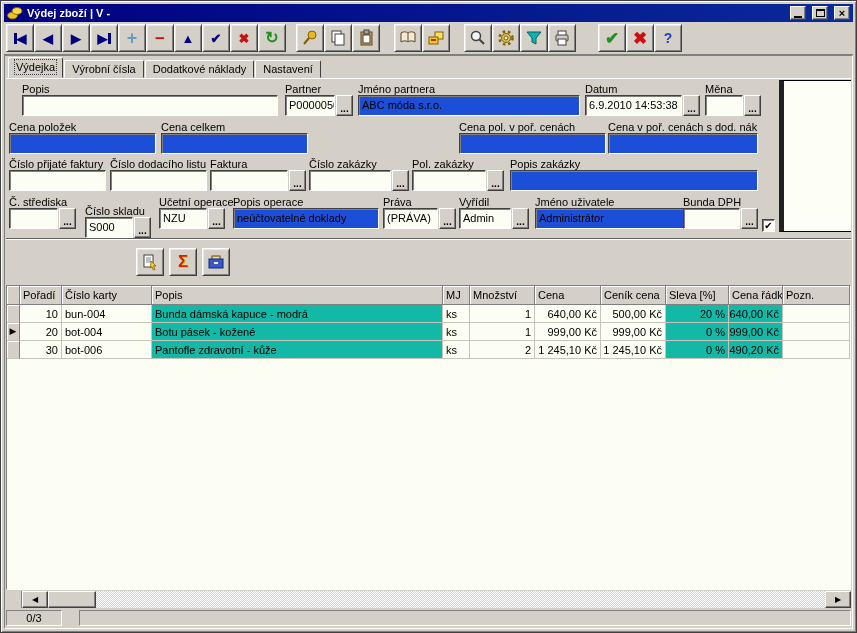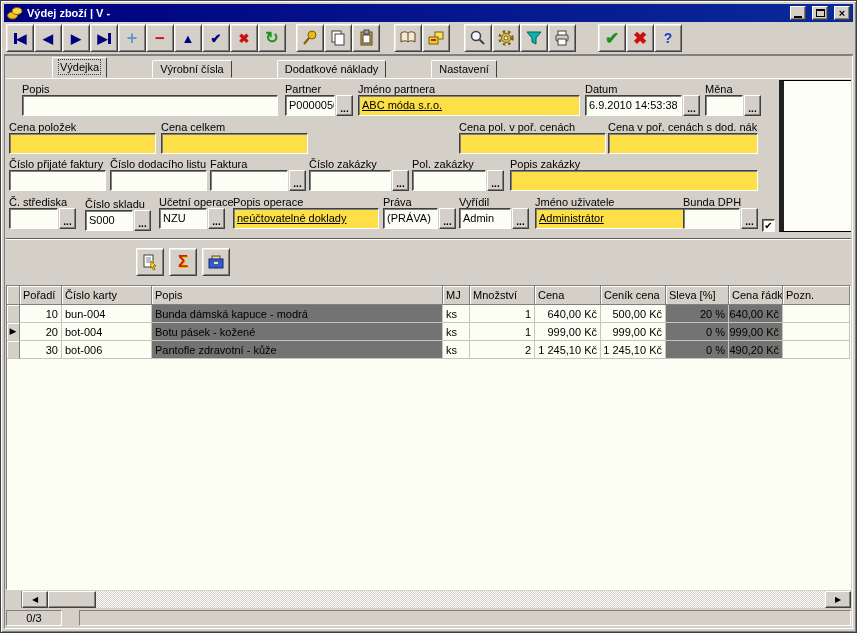--- a/index.html
+++ b/index.html
@@ -41,35 +41,35 @@
   .icon-first, .icon-last { display:flex; align-items:center; }
   .bar { width:3px; height:11px; background:#000080; display:inline-block; }
   .sum-glyph { font-weight:bold; font-size:17px; color:#cc2200; text-shadow:1px 1px 0 #f0c000; }
 
   
   .client { flex:1 1 auto; border:1px solid; border-color:#808080 #fff #fff #808080;
     background:#d4d0c8; display:flex; flex-direction:column; overflow:hidden; padding:1px; }
   .tabrow { height:21px; display:flex; align-items:flex-end; padding-left:2px; flex:0 0 auto; }
   .tab { height:18px; padding:2px 7px 0 7px; background:#d4d0c8; margin-right:1px;
     border:1px solid; border-color:#fff #404040 #d4d0c8 #fff;
-    border-radius:2px 2px 0 0; white-space:nowrap; position:relative;margin-left:44px; }
+    border-radius:2px 2px 0 0; white-space:nowrap; position:relative; }
   .tab.active { height:21px; z-index:2; border-bottom-color:#d4d0c8; padding-top:3px; }
   .tab.active .tablbl { outline:1px dotted #404040; outline-offset:1px; }
   .tabpage { flex:1 1 auto; border-top:1px solid #fff; display:flex; flex-direction:column; overflow:hidden; }
 
   
   .formarea { height:160px; position:relative; flex:0 0 auto;
     border-bottom:1px solid #606060; box-shadow:0 1px 0 #fff; }
   .field { position:absolute; }
   .flabel { height:12px; white-space:nowrap; }
   .fctl { display:flex; height:21px; }
   .fbox { flex:1 1 auto; min-width:0; border:1px solid; border-color:#404040 #fff #fff #404040;
     box-shadow: inset 1px 1px 0 #808080; background:#fcfef3;
     padding:3px 3px 0 3px; white-space:nowrap; overflow:hidden; }
-  .fbox.gray { background:#fde047;text-decoration:underline; }
+  .fbox.gray { background:#1d4ed8; }
   .ellip { flex:0 0 17px; height:21px; margin-left:1px; background:#d4d0c8;
     border:1px solid; border-color:#fff #404040 #404040 #fff;
     box-shadow: inset -1px -1px 0 #808080; font-weight:bold; font-size:10px;
     display:flex; align-items:flex-end; justify-content:center; padding-bottom:6px;
     line-height:0; font-family:"Liberation Sans",sans-serif; }
   .memo { position:absolute; left:773px; top:1px; width:74px; height:152px;
     background:#fdfff6; border:1px solid #000; border-left:5px solid #202020; }
   .chk { position:absolute; left:756px; top:140px; width:13px; height:13px;
     background:#fff; border:1px solid; border-color:#404040 #fff #fff #404040;
     box-shadow:inset 1px 1px 0 #808080; font-size:10px; line-height:11px; text-align:center; }
@@ -81,21 +81,21 @@
   .gridwrap { flex:1 1 auto; border:1px solid; border-color:#808080 #fff #fff #808080;
     background:#fcfef3; overflow:hidden; display:flex; flex-direction:column; }
   .ghead { display:flex; height:19px; flex:0 0 auto; }
   .gh { background:#d4d0c8; border-right:1px solid #808080; border-bottom:1px solid #808080;
     box-shadow:inset 1px 1px 0 #fff; padding:3px 3px 0 3px; white-space:nowrap;
     overflow:hidden; flex-shrink:0; }
   .grow { display:flex; height:18px; flex:0 0 auto; }
   .gc { border-right:1px solid #c8c4bc; border-bottom:1px solid #c8c4bc;
     padding:0 3px; white-space:nowrap; overflow:hidden; flex-shrink:0;
     display:flex; align-items:center; background:#fcfef3; }
-  .gc.gray { background:#737373; }
+  .gc.gray { background:#14b8a6; }
   .gc.num { justify-content:flex-end; }
   .gc.sel, .gh.sel { background:#d4d0c8; border-right:1px solid #808080;
     box-shadow:inset 1px 1px 0 #fff; justify-content:center; padding:0; }
   .marker { font-size:9px; line-height:1; }
   .cw0{width:13px}.cw1{width:42px}.cw2{width:90px}.cw3{width:291px}.cw4{width:27px}
   .cw5{width:65px}.cw6{width:66px}.cw7{width:65px}.cw8{width:63px}.cw9{width:54px}
   .cw10{flex:1 1 auto}
 
   
   .hscroll { height:17px; display:flex; flex:0 0 auto; margin-top:1px;
@@ -393,21 +393,21 @@
             </div>
         </div>
 
         <div class="field" style="left:3px;top:117px;width:67px">
           <div class="flabel">Č. střediska</div>
           <div class="fctl">
               <div class="fbox"></div>
               <button class="ellip">...</button>
             </div>
         </div>
-        <div class="field" style="left:79px;top:119px;width:66px">
+        <div class="field" style="left:79px;top:126px;width:66px">
           <div class="flabel">Číslo skladu</div>
           <div class="fctl">
               <div class="fbox">S000</div>
               <button class="ellip">...</button>
             </div>
         </div>
         <div class="field" style="left:153px;top:117px;width:66px">
           <div class="flabel">Učetní operace</div>
           <div class="fctl">
               <div class="fbox">NZU</div>

